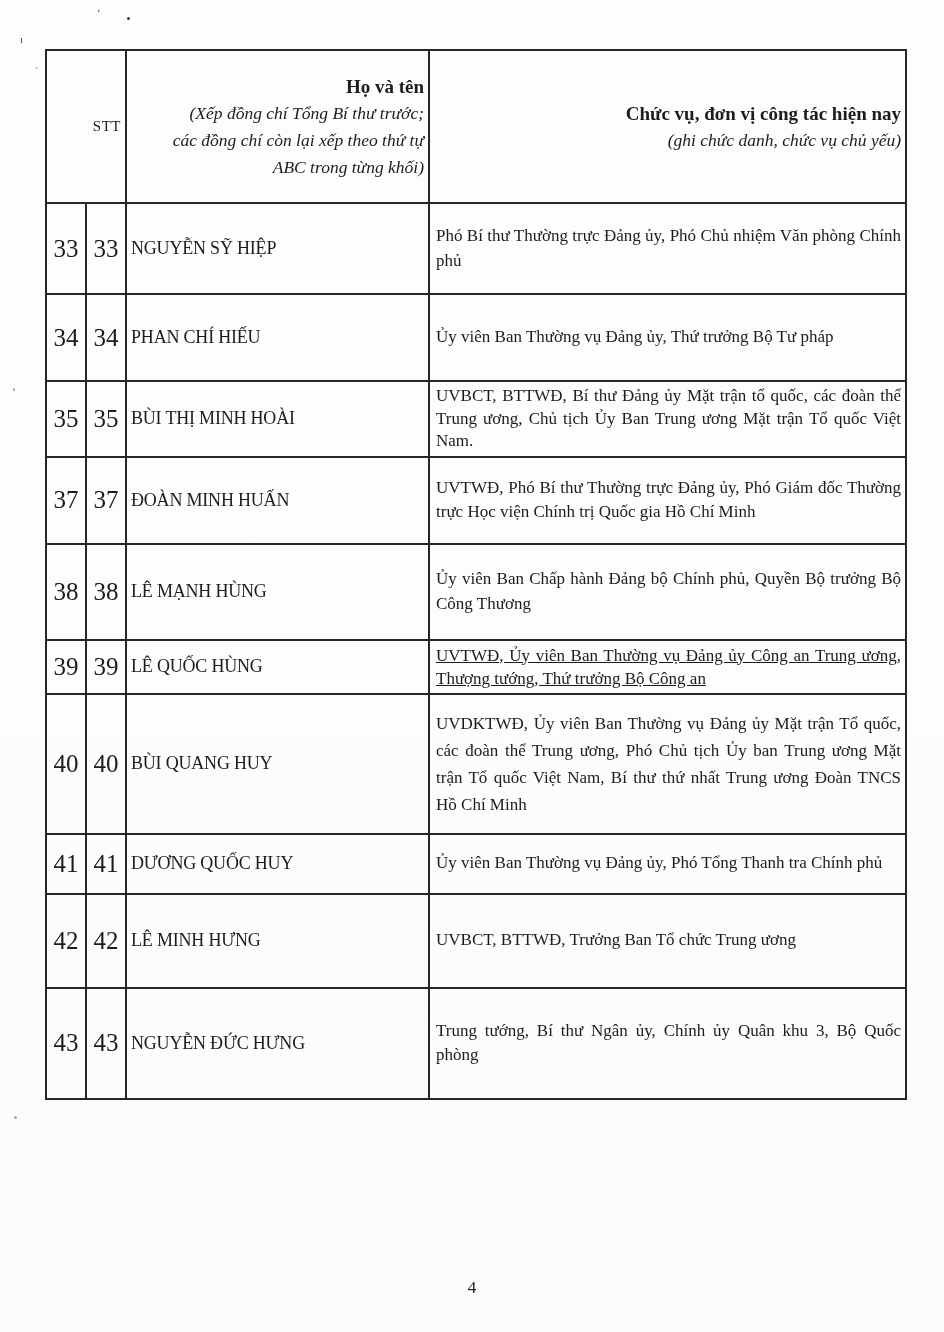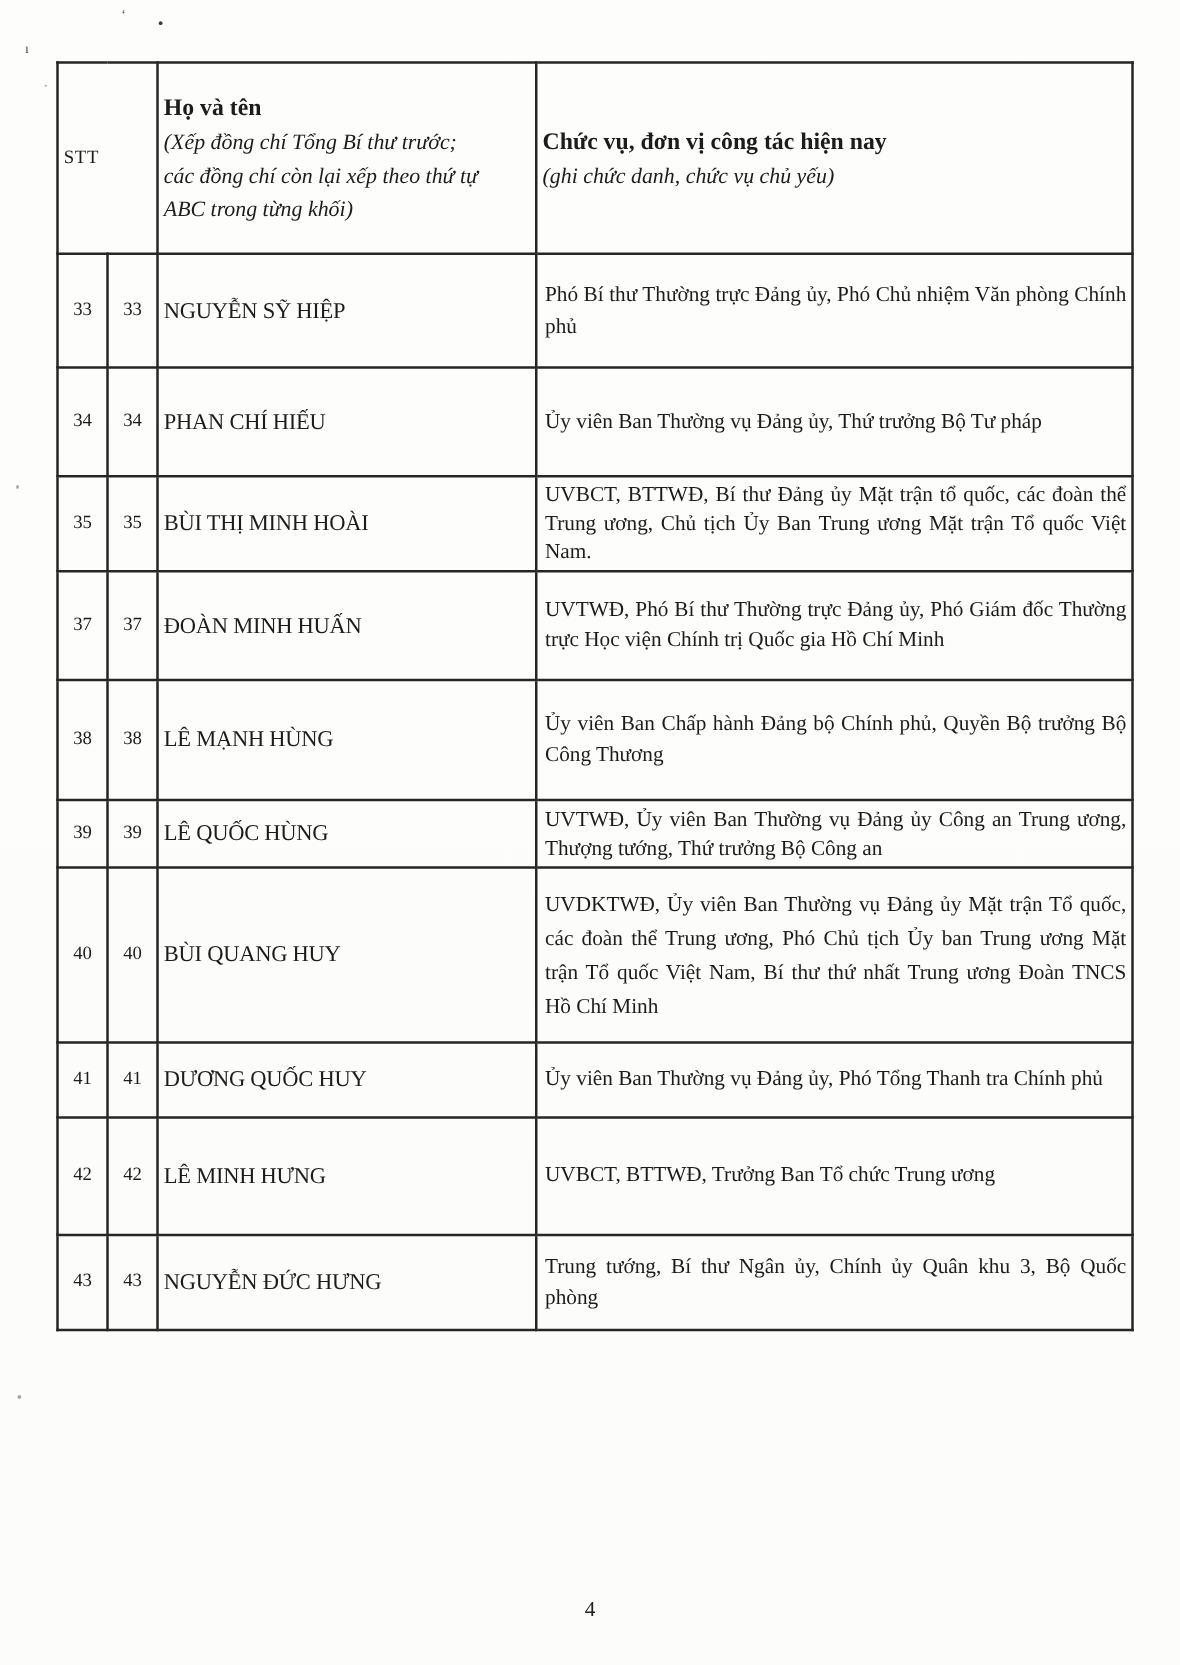--- a/index.html
+++ b/index.html
@@ -26,29 +26,29 @@
     border: 2px solid #262626;
     vertical-align: middle;
     font-weight: normal;
     overflow: visible;
   }
   col.c-stt1 { width: 40px; }
   col.c-stt2 { width: 40px; }
   col.c-name { width: 303px; }
   col.c-pos  { width: 477px; }
 
-  .hdr-cell { text-align: left; padding: 2px 4px; }
+  .hdr-cell { text-align: right; padding: 2px 4px; }
   .hdr-stt { font-weight: bold; font-size: 15px; letter-spacing: 0.5px; }
   .hdr-title { font-weight: bold; font-size: 19px; line-height: 27px; }
   .hdr-sub { font-style: italic; font-size: 17.5px; line-height: 27px; }
   .hdr-sub-line { display: block; }
 
   .cell-num {
     text-align: center;
-    font-size: 15px;
+    font-size: 25px;
   }
   .cell-name {
     font-size: 18px;
     padding: 2px 2px 2px 4px;
     letter-spacing: -0.2px;
   }
   .cell-pos {
     font-size: 17px;
     line-height: 24.5px;
     text-align: justify;
@@ -136,21 +136,21 @@
       <td class="cell-num">38</td>
       <td class="cell-num">38</td>
       <td class="cell-name">LÊ MẠNH HÙNG</td>
       <td class="cell-pos">Ủy viên Ban Chấp hành Đảng bộ Chính phủ, Quyền Bộ trưởng Bộ Công Thương</td>
     </tr>
 
     <tr style="height:50px;">
       <td class="cell-num">39</td>
       <td class="cell-num">39</td>
       <td class="cell-name">LÊ QUỐC HÙNG</td>
-      <td class="cell-pos" style="line-height:23px;">UVTWĐ, Ủy viên Ban Thường vụ Đảng ủy Công an Trung ương, Thượng tướng, Thứ trưởng Bộ Công an</td>
+      <td class="cell-pos" style="line-height:23px;text-decoration:underline;">UVTWĐ, Ủy viên Ban Thường vụ Đảng ủy Công an Trung ương, Thượng tướng, Thứ trưởng Bộ Công an</td>
     </tr>
 
     <tr style="height:140px;">
       <td class="cell-num">40</td>
       <td class="cell-num">40</td>
       <td class="cell-name">BÙI QUANG HUY</td>
       <td class="cell-pos" style="line-height:27px;">UVDKTWĐ, Ủy viên Ban Thường vụ Đảng ủy Mặt trận Tổ quốc, các đoàn thể Trung ương, Phó Chủ tịch Ủy ban Trung ương Mặt trận Tổ quốc Việt Nam, Bí thư thứ nhất Trung ương Đoàn TNCS Hồ Chí Minh</td>
     </tr>
 
     <tr style="height:60px;">
@@ -160,21 +160,21 @@
       <td class="cell-pos">Ủy viên Ban Thường vụ Đảng ủy, Phó Tổng Thanh tra Chính phủ</td>
     </tr>
 
     <tr style="height:94px;">
       <td class="cell-num">42</td>
       <td class="cell-num">42</td>
       <td class="cell-name">LÊ MINH HƯNG</td>
       <td class="cell-pos">UVBCT, BTTWĐ, Trưởng Ban Tổ chức Trung ương</td>
     </tr>
 
-    <tr style="height:76px;padding-left:48px;">
+    <tr style="height:111px;padding-left:48px;">
       <td class="cell-num">43</td>
       <td class="cell-num">43</td>
       <td class="cell-name">NGUYỄN ĐỨC HƯNG</td>
       <td class="cell-pos">Trung tướng, Bí thư Ngân ủy, Chính ủy Quân khu 3, Bộ Quốc phòng</td>
     </tr>
   </tbody>
     </table>
 
   <div class="page-number">4</div>
 </div>

